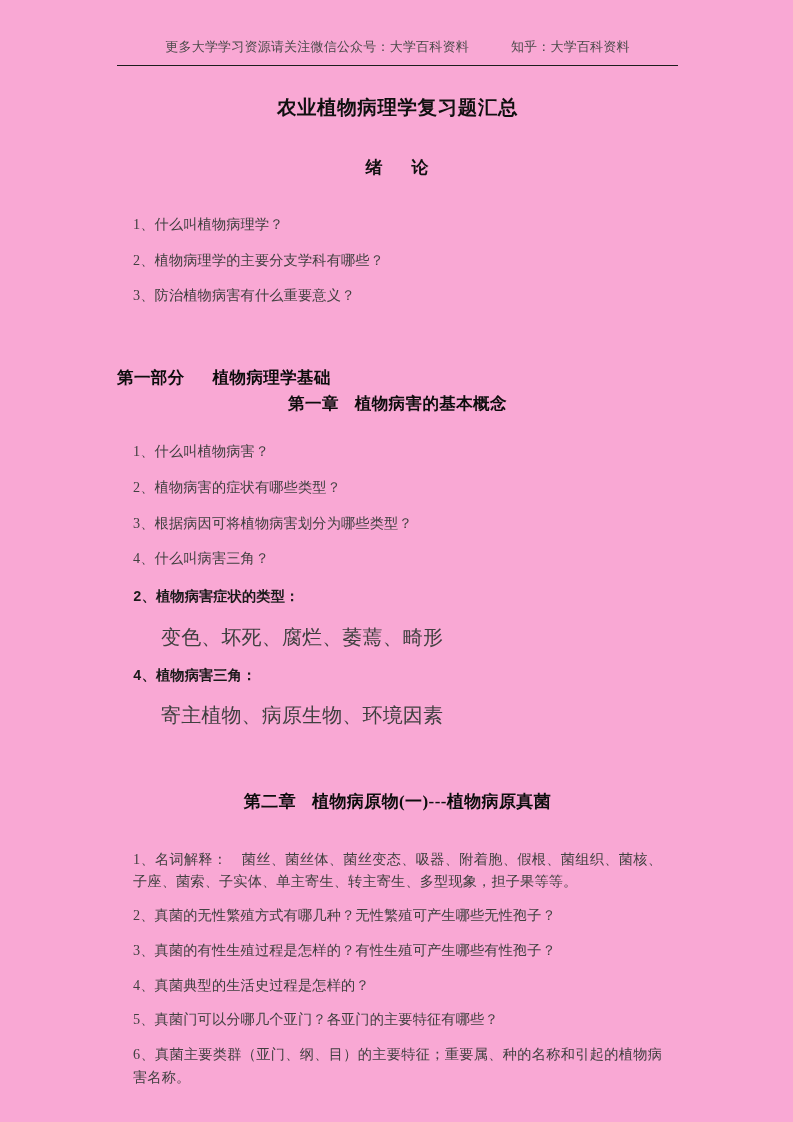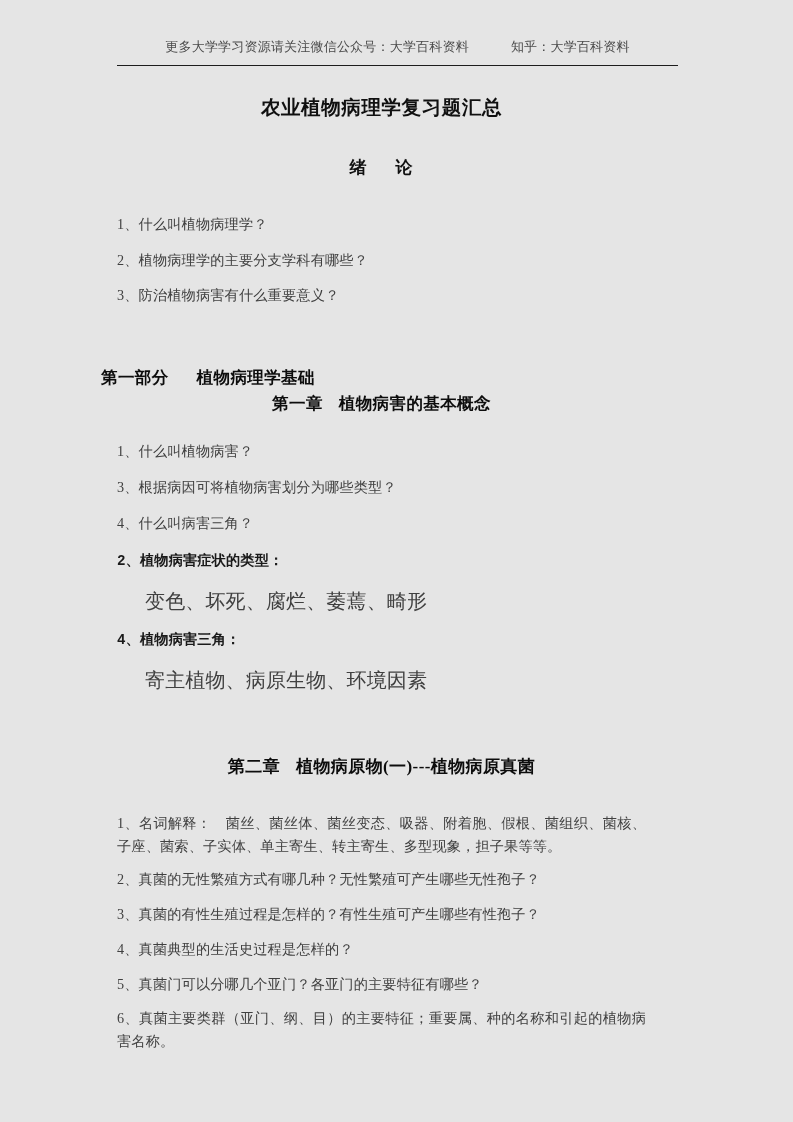--- a/index.html
+++ b/index.html
@@ -11,21 +11,21 @@
   body {
     font-family: "Liberation Serif", "DejaVu Serif", serif;
     color: #3c3c3c;
     -webkit-font-smoothing: antialiased;
   }
   .page {
     position: relative;
     width: 793px;
     height: 1122px;
     margin: 0 auto;
-    background: #e5e5e5;
+    background: #f9a8d4;
     overflow: hidden;
     box-sizing: border-box;
   }
 
   
   .header-block {
     position: absolute;
     left: 117px;
     top: 38px;
     width: 561px;
@@ -45,21 +45,21 @@
   .header-rule {
     margin-top: 9px;
     border: 0;
     border-top: 1.6px solid #1d1d1d;
     width: 100%;
   }
 
   
   .content {
     position: absolute;
-    left: 101px;
+    left: 117px;
     top: 88px;
     width: 561px;
   }
 
   .doc-title {
     text-align: center;
     font-weight: bold;
     font-size: 19.5px;
     color: #101010;
     letter-spacing: 0.6px;
@@ -175,20 +175,21 @@
     </div>
 
     <div class="chapter-heading">
       <span>第一章</span><span class="mid-space"></span><span>植物病害的基本概念</span>
     </div>
 
     <div class="sp-xs"></div>
 
     <div class="q-list">
       <p class="q-item">1、什么叫植物病害？</p>
+      <p class="q-item">2、植物病害的症状有哪些类型？</p>
       <p class="q-item">3、根据病因可将植物病害划分为哪些类型？</p>
       <p class="q-item">4、什么叫病害三角？</p>
     </div>
 
     <div class="q-list">
       <p class="ans-heading">2、植物病害症状的类型：</p>
       <p class="ans-body">变色、坏死、腐烂、萎蔫、畸形</p>
       <p class="ans-heading">4、植物病害三角：</p>
       <p class="ans-body">寄主植物、病原生物、环境因素</p>
     </div>

